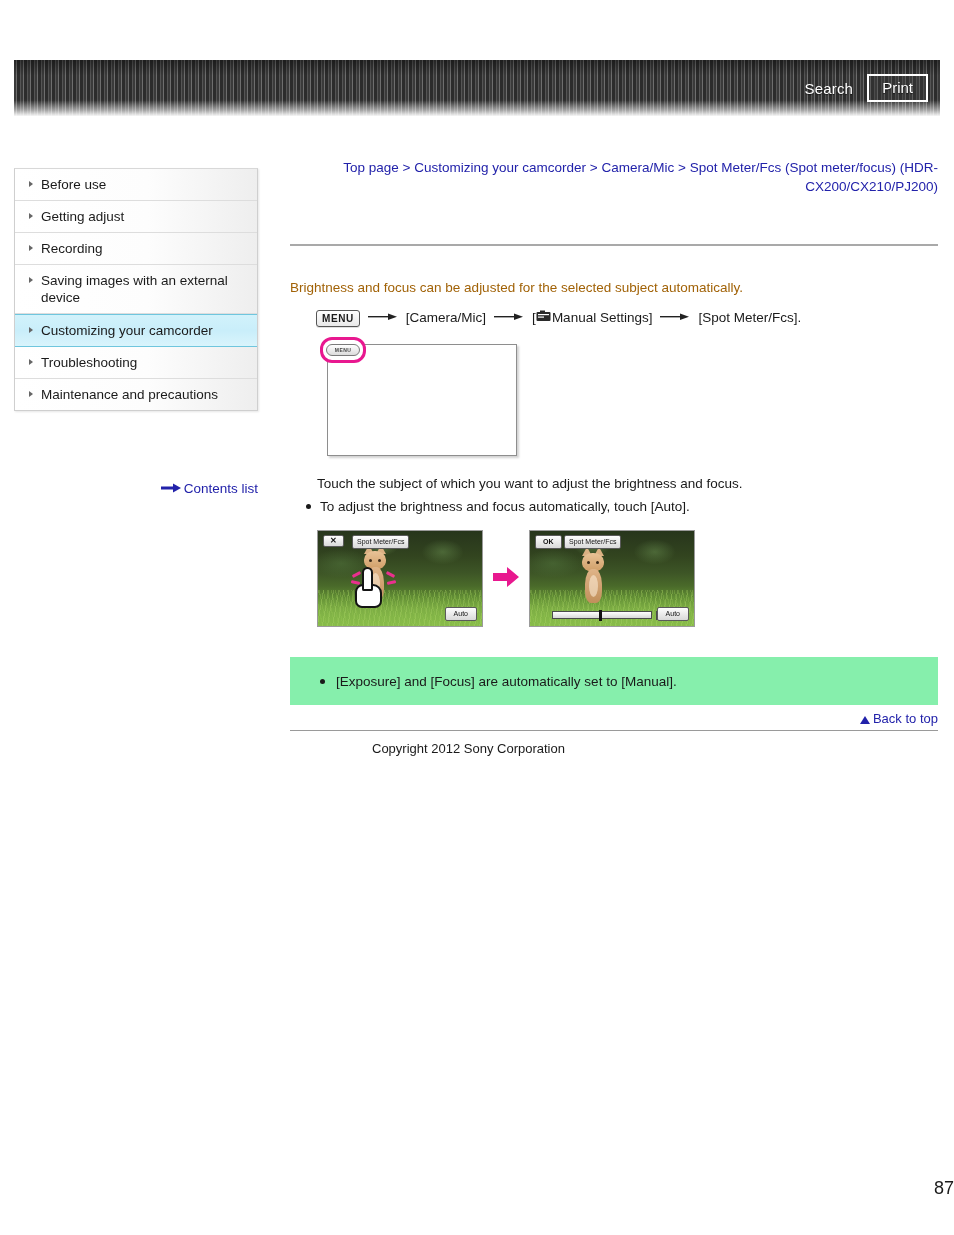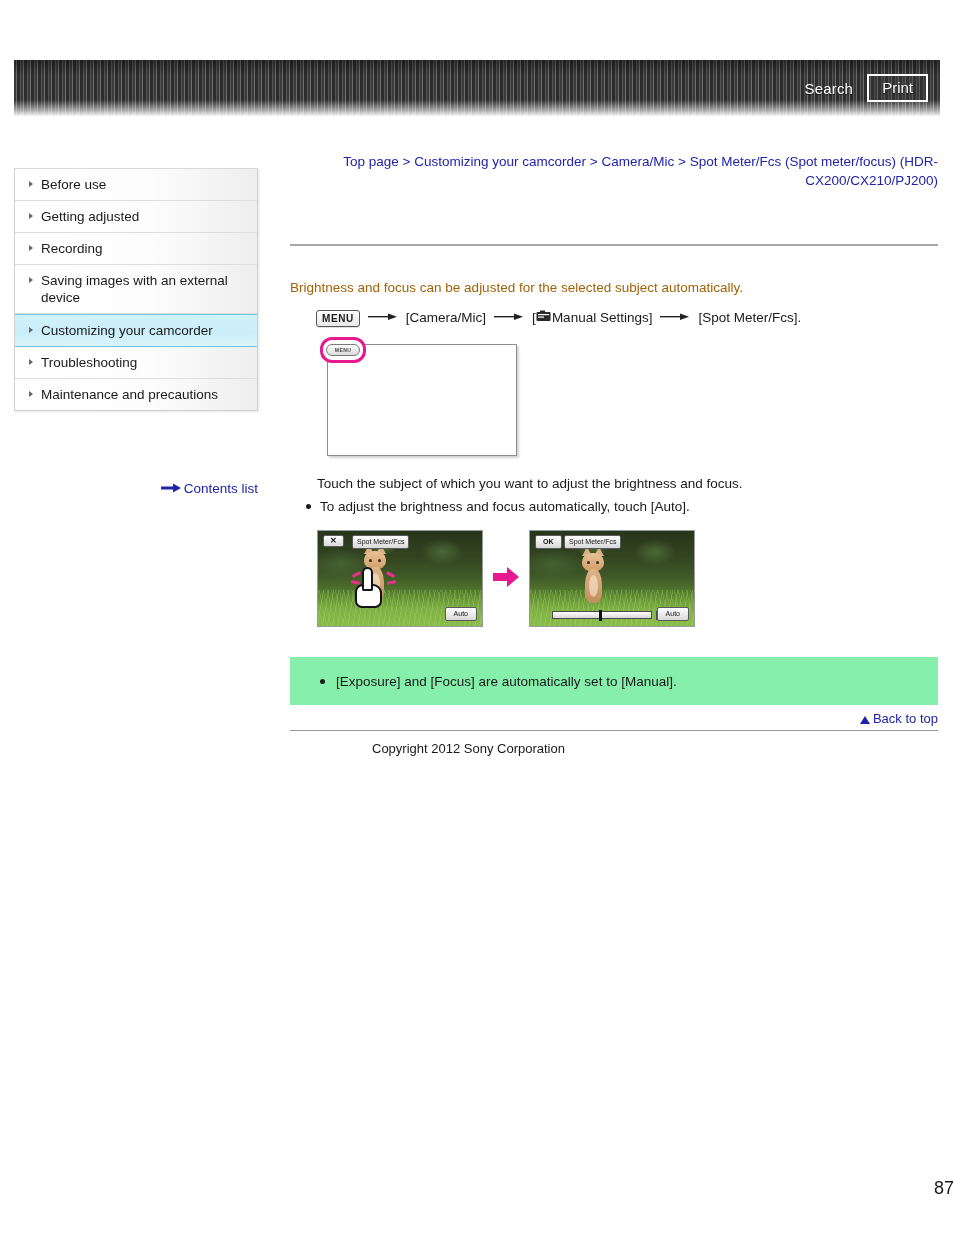--- a/index.html
+++ b/index.html
@@ -62,21 +62,21 @@
     font-size: 15px;
     padding: 3px 13px 4px;
     background: rgba(60,60,60,0.35);
     text-shadow: 0 1px 1px rgba(0,0,0,0.6);
     cursor: pointer;
   }
 
   
   .breadcrumb {
     position: absolute;
-    left: 290px; top: 152px;
+    left: 290px; top: 158px;
     width: 648px;
     text-align: right;
     font-size: 13.5px;
     line-height: 19px;
     color: #2222aa;
   }
   .breadcrumb .crumb { color: #2222aa; cursor: pointer; }
   .breadcrumb .sep { color: #2222aa; }
 
   
@@ -475,21 +475,21 @@
   <span class="crumb">Spot Meter/Fcs (Spot meter/focus) (HDR-CX200/CX210/PJ200)</span>
 </div>
 
 <div class="sidebar">
   <div class="nav-item">
     <span class="tri"></span>
     <span>Before use</span>
   </div>
   <div class="nav-item">
     <span class="tri"></span>
-    <span>Getting adjusted</span>
+    <span>Getting adjust</span>
   </div>
   <div class="nav-item">
     <span class="tri"></span>
     <span>Recording</span>
   </div>
   <div class="nav-item">
     <span class="tri"></span>
     <span>Saving images with an external device</span>
   </div>
   <div class="nav-item active">

